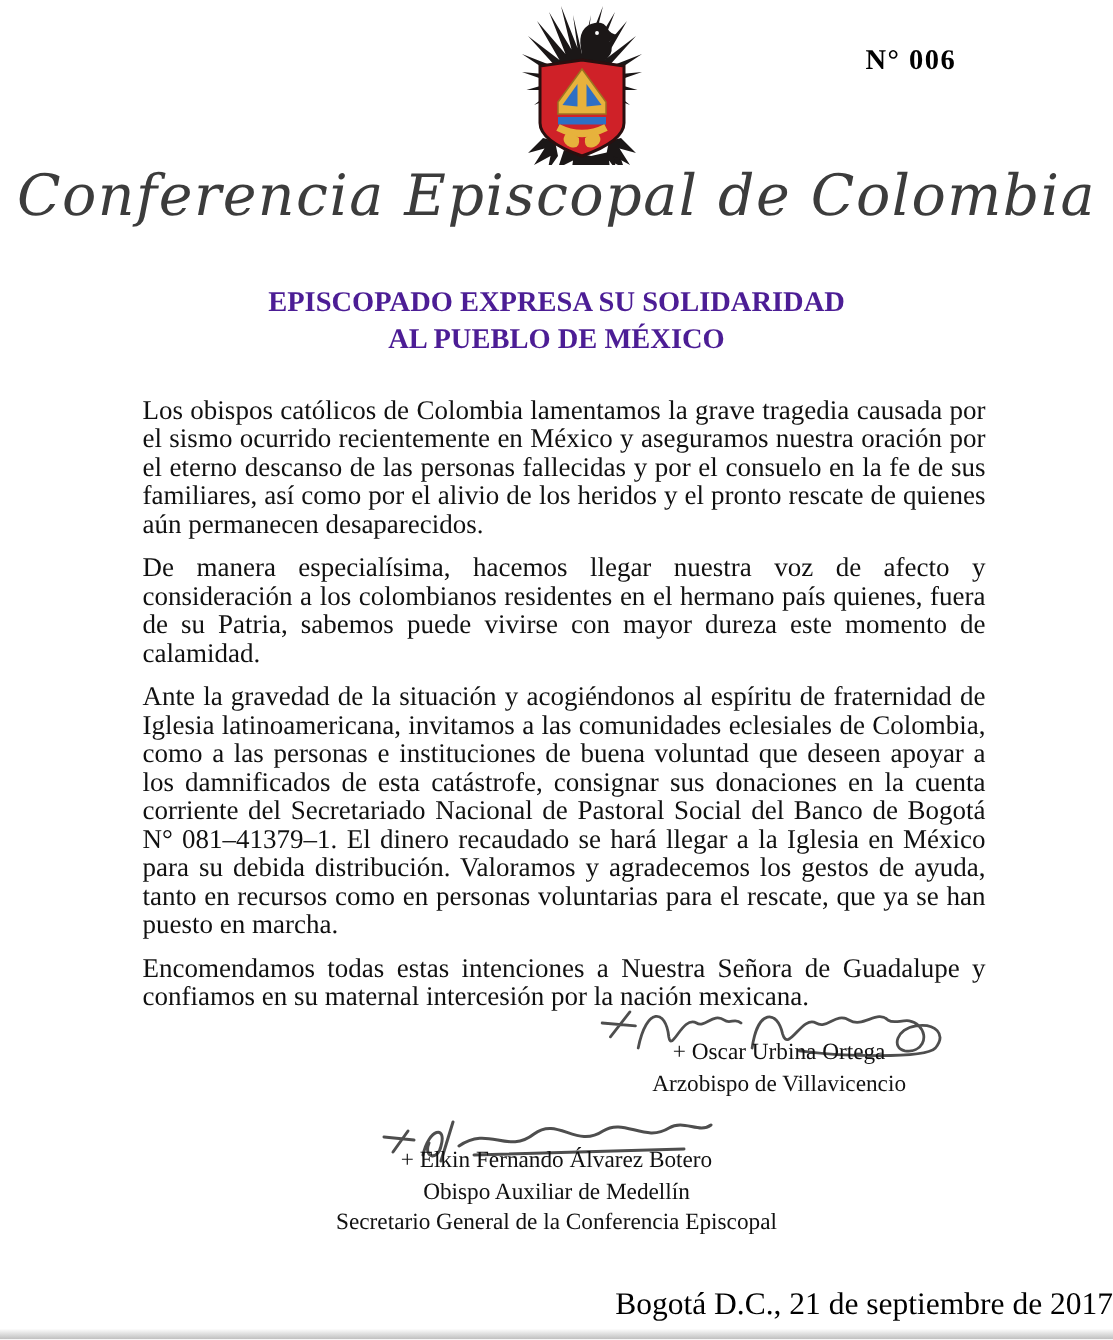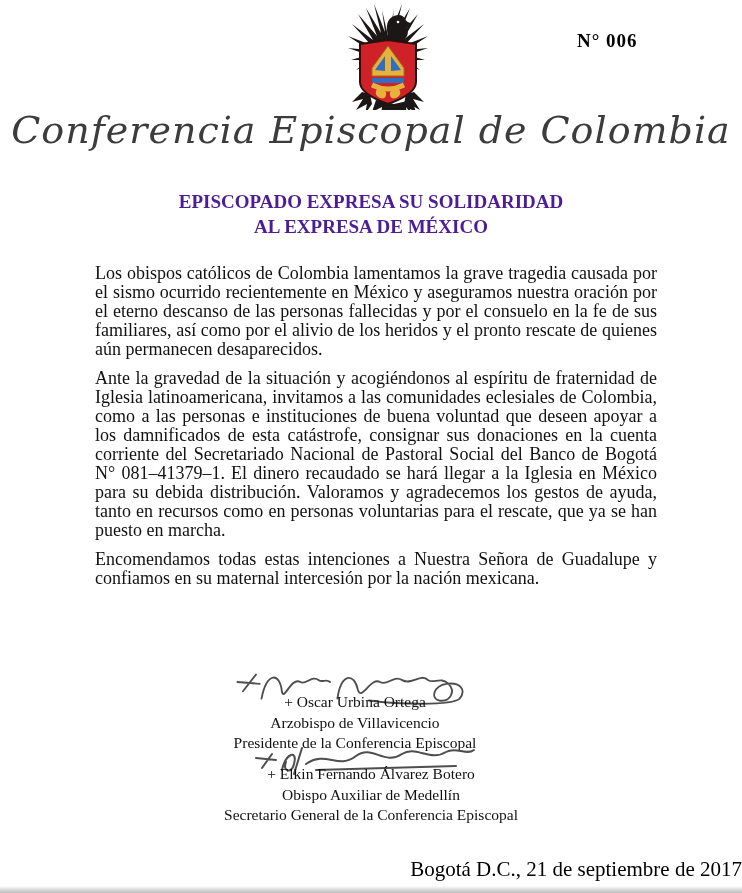--- a/index.html
+++ b/index.html
@@ -30,22 +30,22 @@
     position:absolute;top:189px;left:0;width:100%;
     text-align:center;font-weight:bold;font-size:19px;line-height:25px;
     color:#4c1d95;
   }
   .content{
     position:absolute;top:264px;left:95px;width:562px;
     font-size:18px;line-height:19px;text-align:justify;
   }
   .content p{margin:0 0 10px 0;}
   .signatures-row{
-    position:absolute;top:656px;left:64px;width:582px;
-    display:flex;justify-content:center;
+    position:absolute;top:656px;left:80px;width:582px;
+    display:flex;justify-content:flex-end;
   }
   .sig-block{width:49%;text-align:center;font-size:15.5px;line-height:20.5px;}
   .sig-block.center{width:100%;}
   .sig-art{display:block;margin:0 auto -16px auto;}
   .sig-name{font-size:15.5px;}
   .sig-center-wrap{position:absolute;top:740px;left:0;width:100%;text-align:center;}
   .dateline{
     position:absolute;top:857px;left:0;width:100%;
     text-align:right;font-size:21px;color:#000;
   }
@@ -94,38 +94,38 @@
     <path d="M41,87 q-7,7 1,11 q7,2 6,-6 z" fill="#e7b23c"></path>
     <path d="M59,87 q7,7 -1,11 q-7,2 -6,-6 z" fill="#e7b23c"></path>
   </svg>
 
   <div class="doc-number">N° 006</div>
 
   <div class="org-script">Conferencia Episcopal de Colombia</div>
 
   <div class="doc-title">
     <div>EPISCOPADO EXPRESA SU SOLIDARIDAD</div>
-    <div>AL EXPRESA DE MÉXICO</div>
+    <div>AL PUEBLO DE MÉXICO</div>
   </div>
 
   <div class="content">
     <p>Los obispos católicos de Colombia lamentamos la grave tragedia causada por el sismo ocurrido recientemente en México y aseguramos nuestra oración por el eterno descanso de las personas fallecidas y por el consuelo en la fe de sus familiares, así como por el alivio de los heridos y el pronto rescate de quienes aún permanecen desaparecidos.</p>
+    <p>De manera especialísima, hacemos llegar nuestra voz de afecto y consideración a los colombianos residentes en el hermano país quienes, fuera de su Patria, sabemos puede vivirse con mayor dureza este momento de calamidad.</p>
     <p>Ante la gravedad de la situación y acogiéndonos al espíritu de fraternidad de Iglesia latinoamericana, invitamos a las comunidades eclesiales de Colombia, como a las personas e instituciones de buena voluntad que deseen apoyar a los damnificados de esta catástrofe, consignar sus donaciones en la cuenta corriente del Secretariado Nacional de Pastoral Social del Banco de Bogotá N° 081–41379–1.  El dinero recaudado se hará llegar a la Iglesia en México para su debida distribución. Valoramos y agradecemos los gestos de ayuda, tanto en recursos como en personas voluntarias para el rescate, que ya se han puesto en marcha.</p>
     <p>Encomendamos todas estas intenciones a Nuestra Señora de Guadalupe y confiamos en su maternal intercesión por la nación mexicana.</p>
   </div>
 
   <div class="signatures-row">
     <div class="sig-block">
       <svg class="sig-art" width="250" height="52" viewBox="0 0 270 52" aria-hidden="true">
         <path class="sig-stroke" d="M14,36 l14,-18 M8,26 l24,2"></path>
         <path class="sig-stroke" d="M34,44 C40,14 54,16 56,36 C58,48 66,20 76,26 C82,30 88,18 96,24 C100,27 104,22 108,26 M116,44 C120,16 134,16 138,34 C142,48 152,20 162,26 C170,31 176,18 186,24 C196,30 206,16 214,24 C220,28 228,20 236,28 C244,36 238,48 226,46 C216,44 220,30 234,28 C248,26 256,34 248,44 C240,52 180,50 150,46"></path>
       </svg>
       <div class="sig-name">+ Oscar Urbina Ortega</div>
       <div>Arzobispo de Villavicencio</div>
-      <div>Presidente de la Conferencia Episcopal</div>
     </div>
   </div>
 
   <div class="sig-center-wrap">
     <div class="sig-block center">
       <svg class="sig-art" width="250" height="40" viewBox="0 0 250 40" aria-hidden="true">
         <path class="sig-stroke" d="M16,28 l10,-14 M10,18 l20,2"></path>
         <path class="sig-stroke" d="M36,30 C40,12 52,10 48,24 C46,34 36,32 40,22 M56,8 L48,34 M60,24 C80,10 92,30 110,16 C126,4 138,26 156,14 C170,5 184,22 200,12 C210,6 220,16 228,10 M70,30 L210,26"></path>
       </svg>
       <div class="sig-name">+ Elkin Fernando Álvarez Botero</div>

